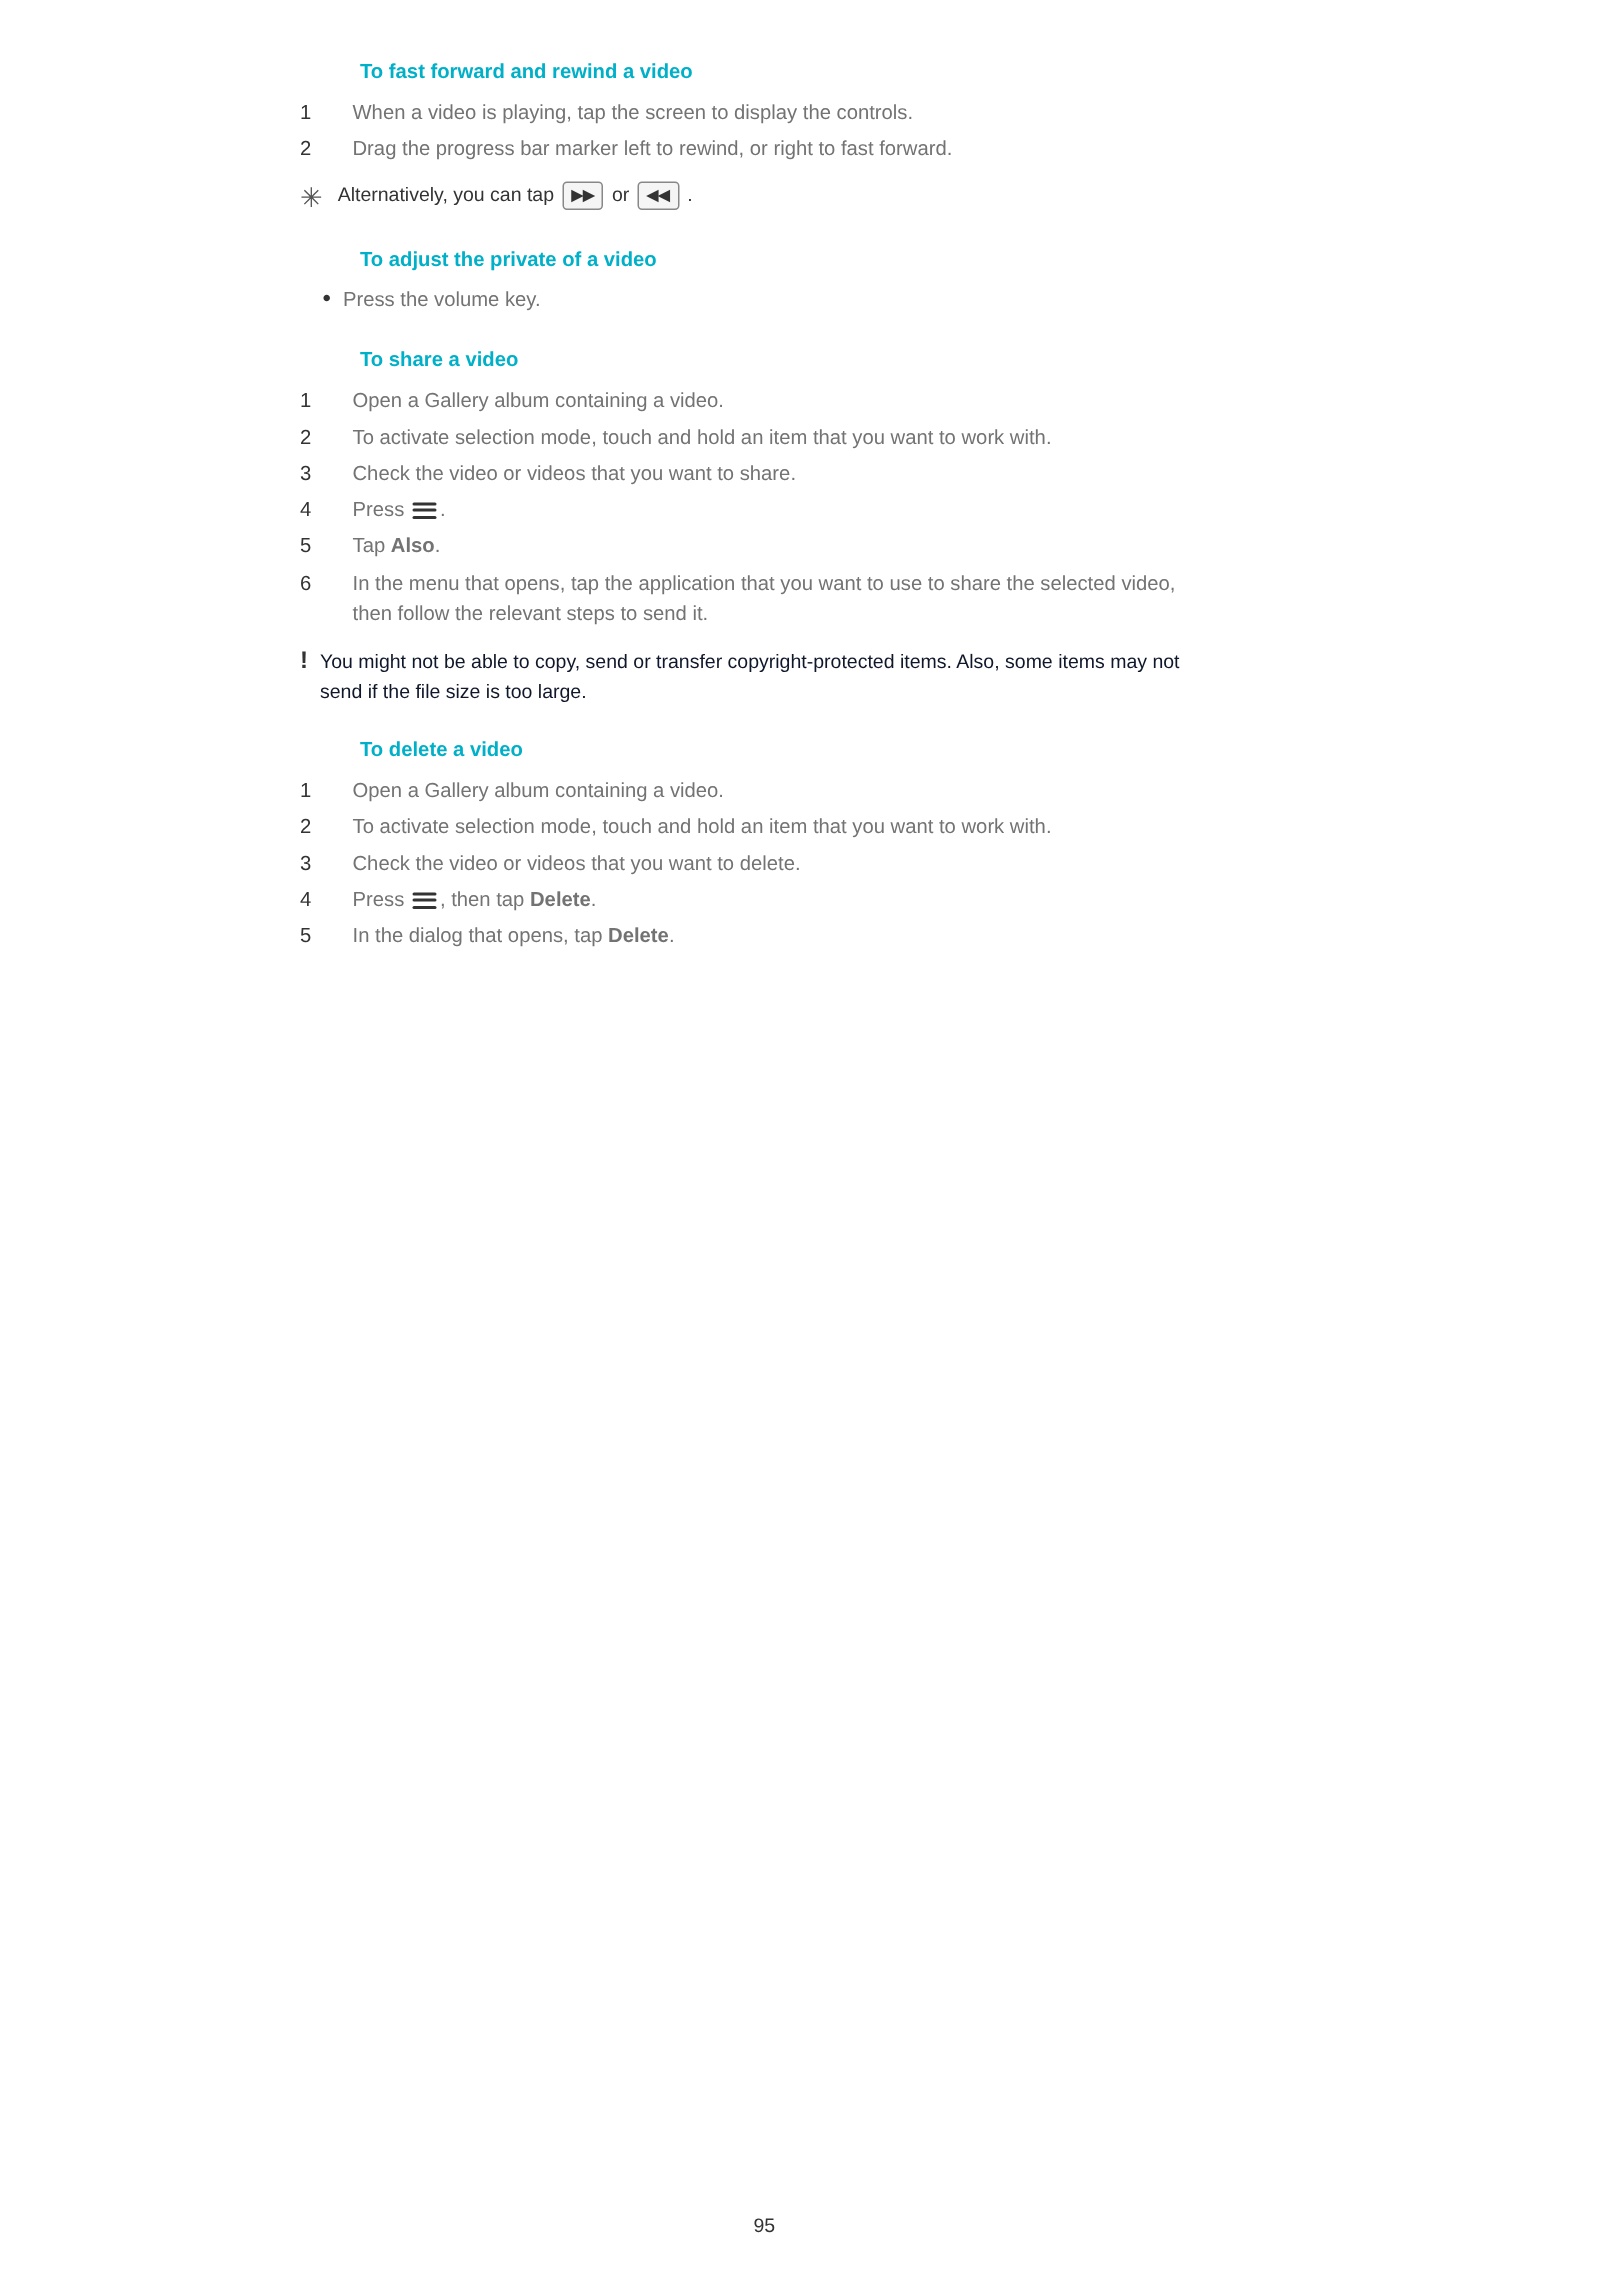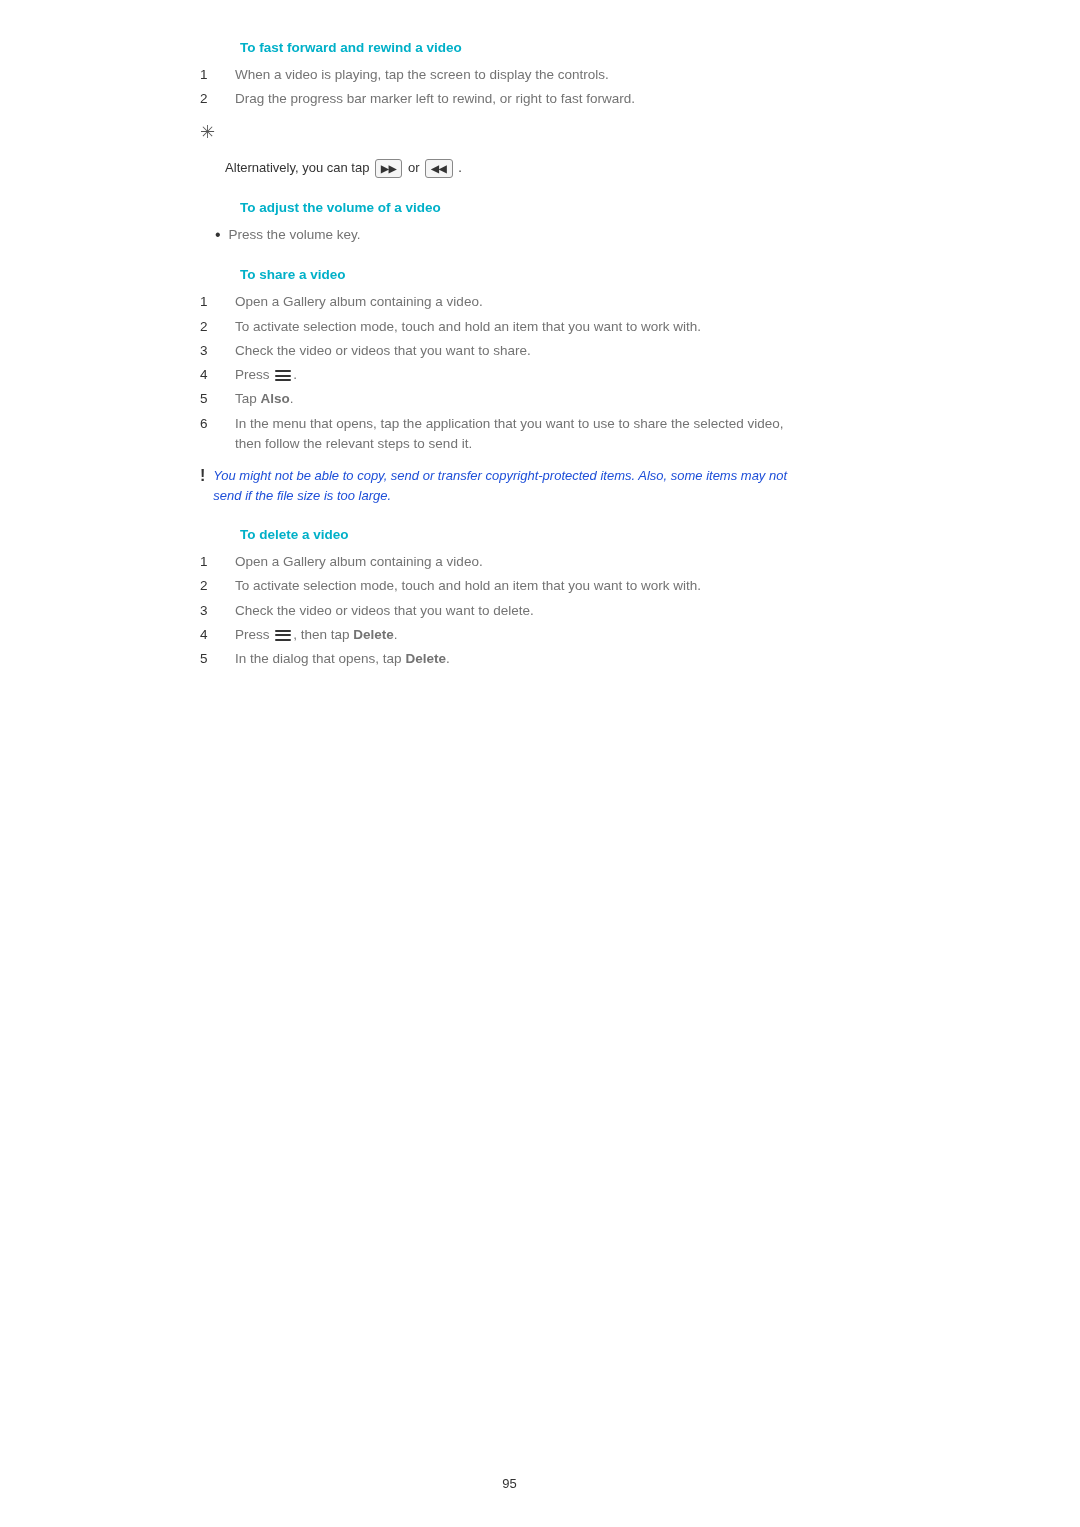--- a/index.html
+++ b/index.html
@@ -95,44 +95,42 @@
       margin-right: 10px;
       color: #555;
       margin-top: 1px;
       flex-shrink: 0;
     }
 
     .tip-text {
       font-size: 13px;
       color: #333;
       line-height: 1.5;
-      margin-top: 38px;
     }
 
     .warning-box {
       display: flex;
       align-items: flex-start;
       margin: 12px 0 12px 0;
       padding-left: 20px;
     }
 
     .warning-icon {
       font-size: 16px;
       margin-right: 8px;
       color: #333;
       margin-top: 1px;
       flex-shrink: 0;
       font-weight: bold;
     }
 
     .warning-text {
       font-size: 13px;
-      color: #1d4ed8;
-      line-height: 1.5;
-      font-style: italic;
+      color: #0f172a;
+      line-height: 1.5;
     }
 
     .inline-icon-menu {
       display: inline-block;
       vertical-align: middle;
       width: 16px;
       height: 13px;
       position: relative;
       margin: 0 2px;
     }
@@ -224,21 +222,21 @@
         <span>Alternatively, you can tap</span>
         <span class="ff-icon">▶▶</span>
         or
         <span class="ff-icon">◀◀</span>
         .
       </span>
     </div>
   </div>
 
   <div class="section">
-    <div class="section-heading">To adjust the volume of a video</div>
+    <div class="section-heading">To adjust the private of a video</div>
     <ul class="bullet-list">
       <li>
         <span class="bullet-dot">•</span>
         <span class="list-content">Press the volume key.</span>
       </li>
     </ul>
   </div>
 
   <div class="section">
     <div class="section-heading">To share a video</div>

